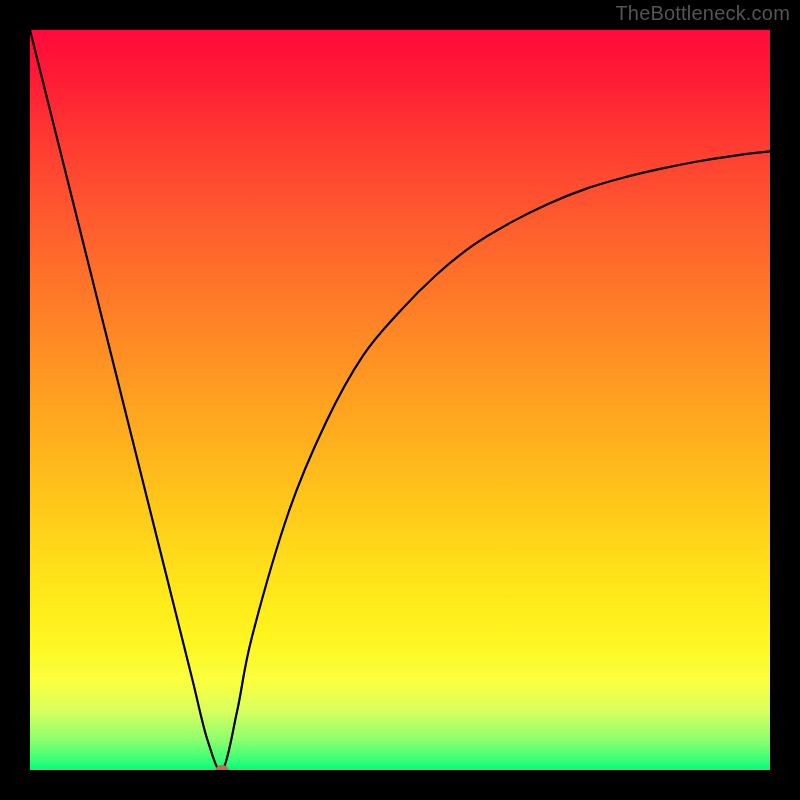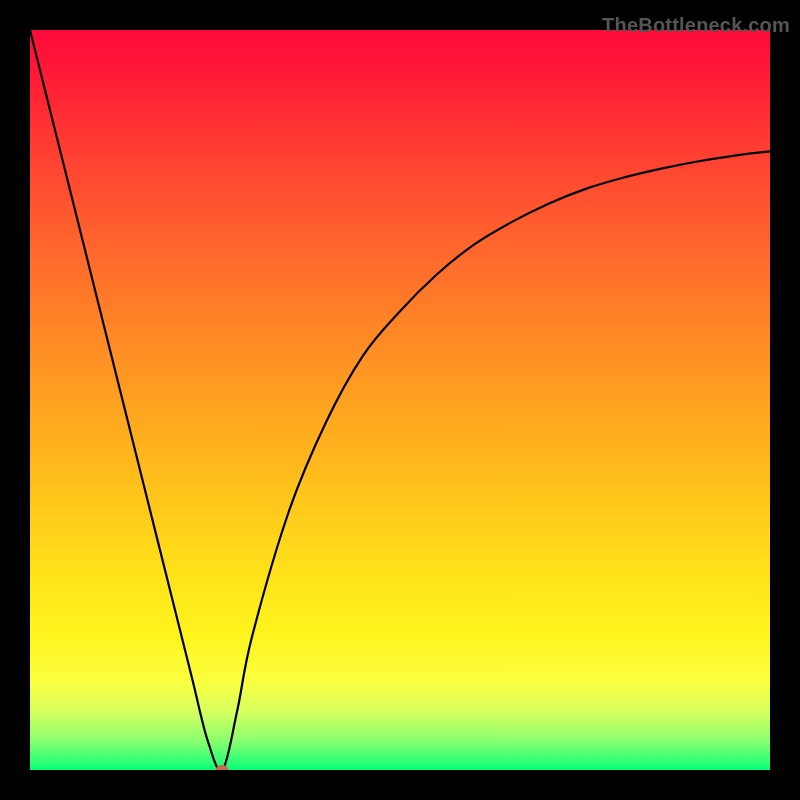--- a/index.html
+++ b/index.html
@@ -12,25 +12,25 @@
     font-family: Arial, Helvetica, sans-serif;
   }
   .frame {
     position: relative;
     width: 800px;
     height: 800px;
     background: #000;
   }
   .watermark {
     position: absolute;
-    top: 14px;
+    top: 2px;
     right: 10px;
     color: #555;
     font-size: 20px;
-    font-weight: 700;
+    font-weight: 400;
     letter-spacing: 0.2px;
     z-index: 5;
   }
   .plot-area {
     position: absolute;
     left: 30px;
     top: 30px;
     width: 740px;
     height: 740px;
     overflow: hidden;

